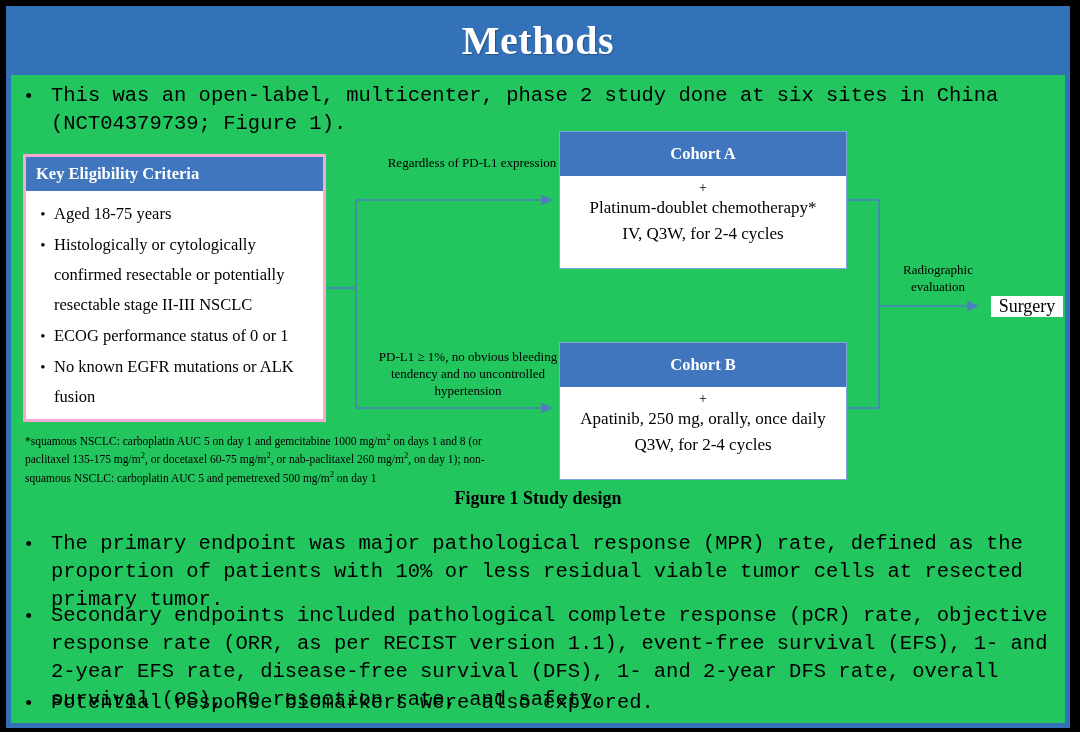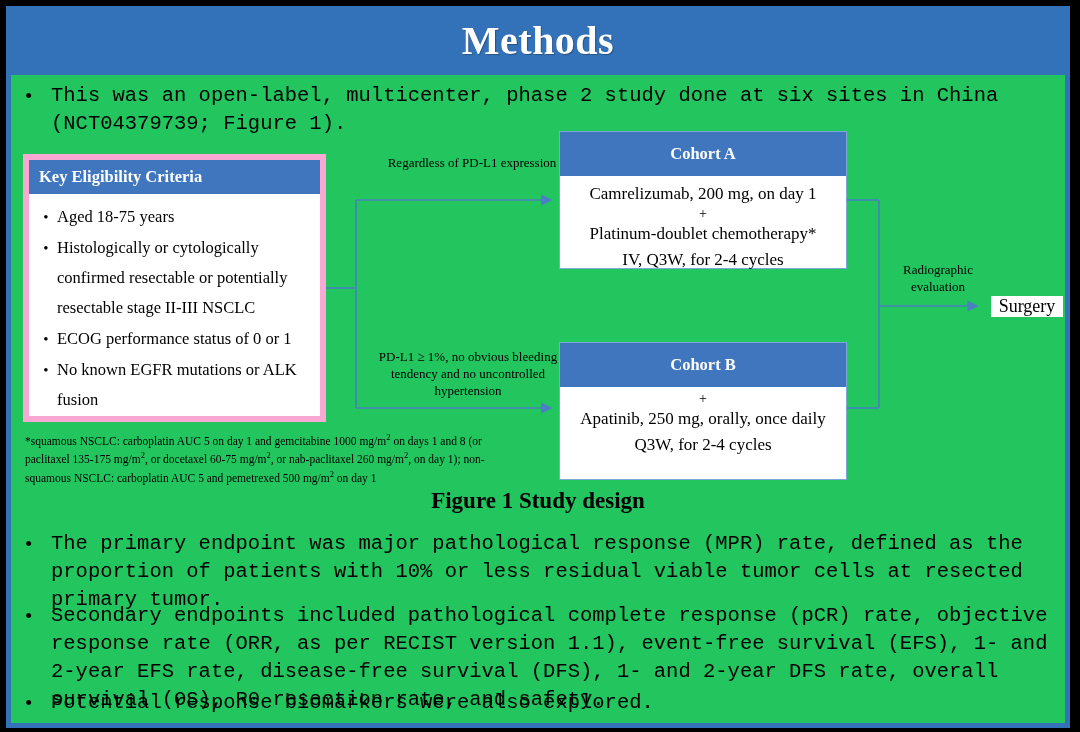--- a/index.html
+++ b/index.html
@@ -96,21 +96,21 @@
     height: 400px;
   }
 
   
   #eligibility-box {
     position: absolute;
     left: 12px;
     top: 36px;
     width: 303px;
     height: 268px;
-    border: 6px solid #f9a8d4;
+    border: 3px solid #f9a8d4;
     box-sizing: border-box;
     background: #ffffff;
   }
   #eligibility-header {
     height: 34px;
     background: #3f76bd;
     display: flex;
     align-items: center;
     padding-left: 10px;
     box-sizing: border-box;
@@ -221,21 +221,21 @@
 
   #connectors { position: absolute; left: 0; top: 0; width: 1054px; height: 400px; }
 
   
   #figure-caption {
     position: absolute;
     left: 0px;
     top: 370px;
     width: 1054px;
     text-align: center;
-    font-size: 23px;
+    font-size: 18px;
     font-weight: bold;
     color: #000;
   }
 </style>
 </head>
 <body>
 
 <div id="slide">
   <div id="slide-inner">
 
@@ -298,21 +298,20 @@
 
       <div class="conn-label" id="label-regardless">Regardless  of PD-L1 expression</div>
       <div class="conn-label" id="label-pdl1">PD-L1 ≥ 1%, no obvious bleeding tendency and no uncontrolled  hypertension</div>
       <div class="conn-label" id="label-radiographic">Radiographic evaluation</div>
 
       <div class="cohort-box" id="cohort-a-box">
         <div class="cohort-header">
           <span>Cohort A</span>
         </div>
         <div class="cohort-body">
-          <div class="cohort-line">Camrelizumab, 200 mg, on day 1</div>
           <div class="cohort-plus">+</div>
           <div class="cohort-line">Platinum-doublet chemotherapy*</div>
           <div class="cohort-line">IV, Q3W, for 2-4 cycles</div>
         </div>
       </div>
 
       <div class="cohort-box" id="cohort-b-box">
         <div class="cohort-header">
           <span>Cohort B</span>
         </div>

